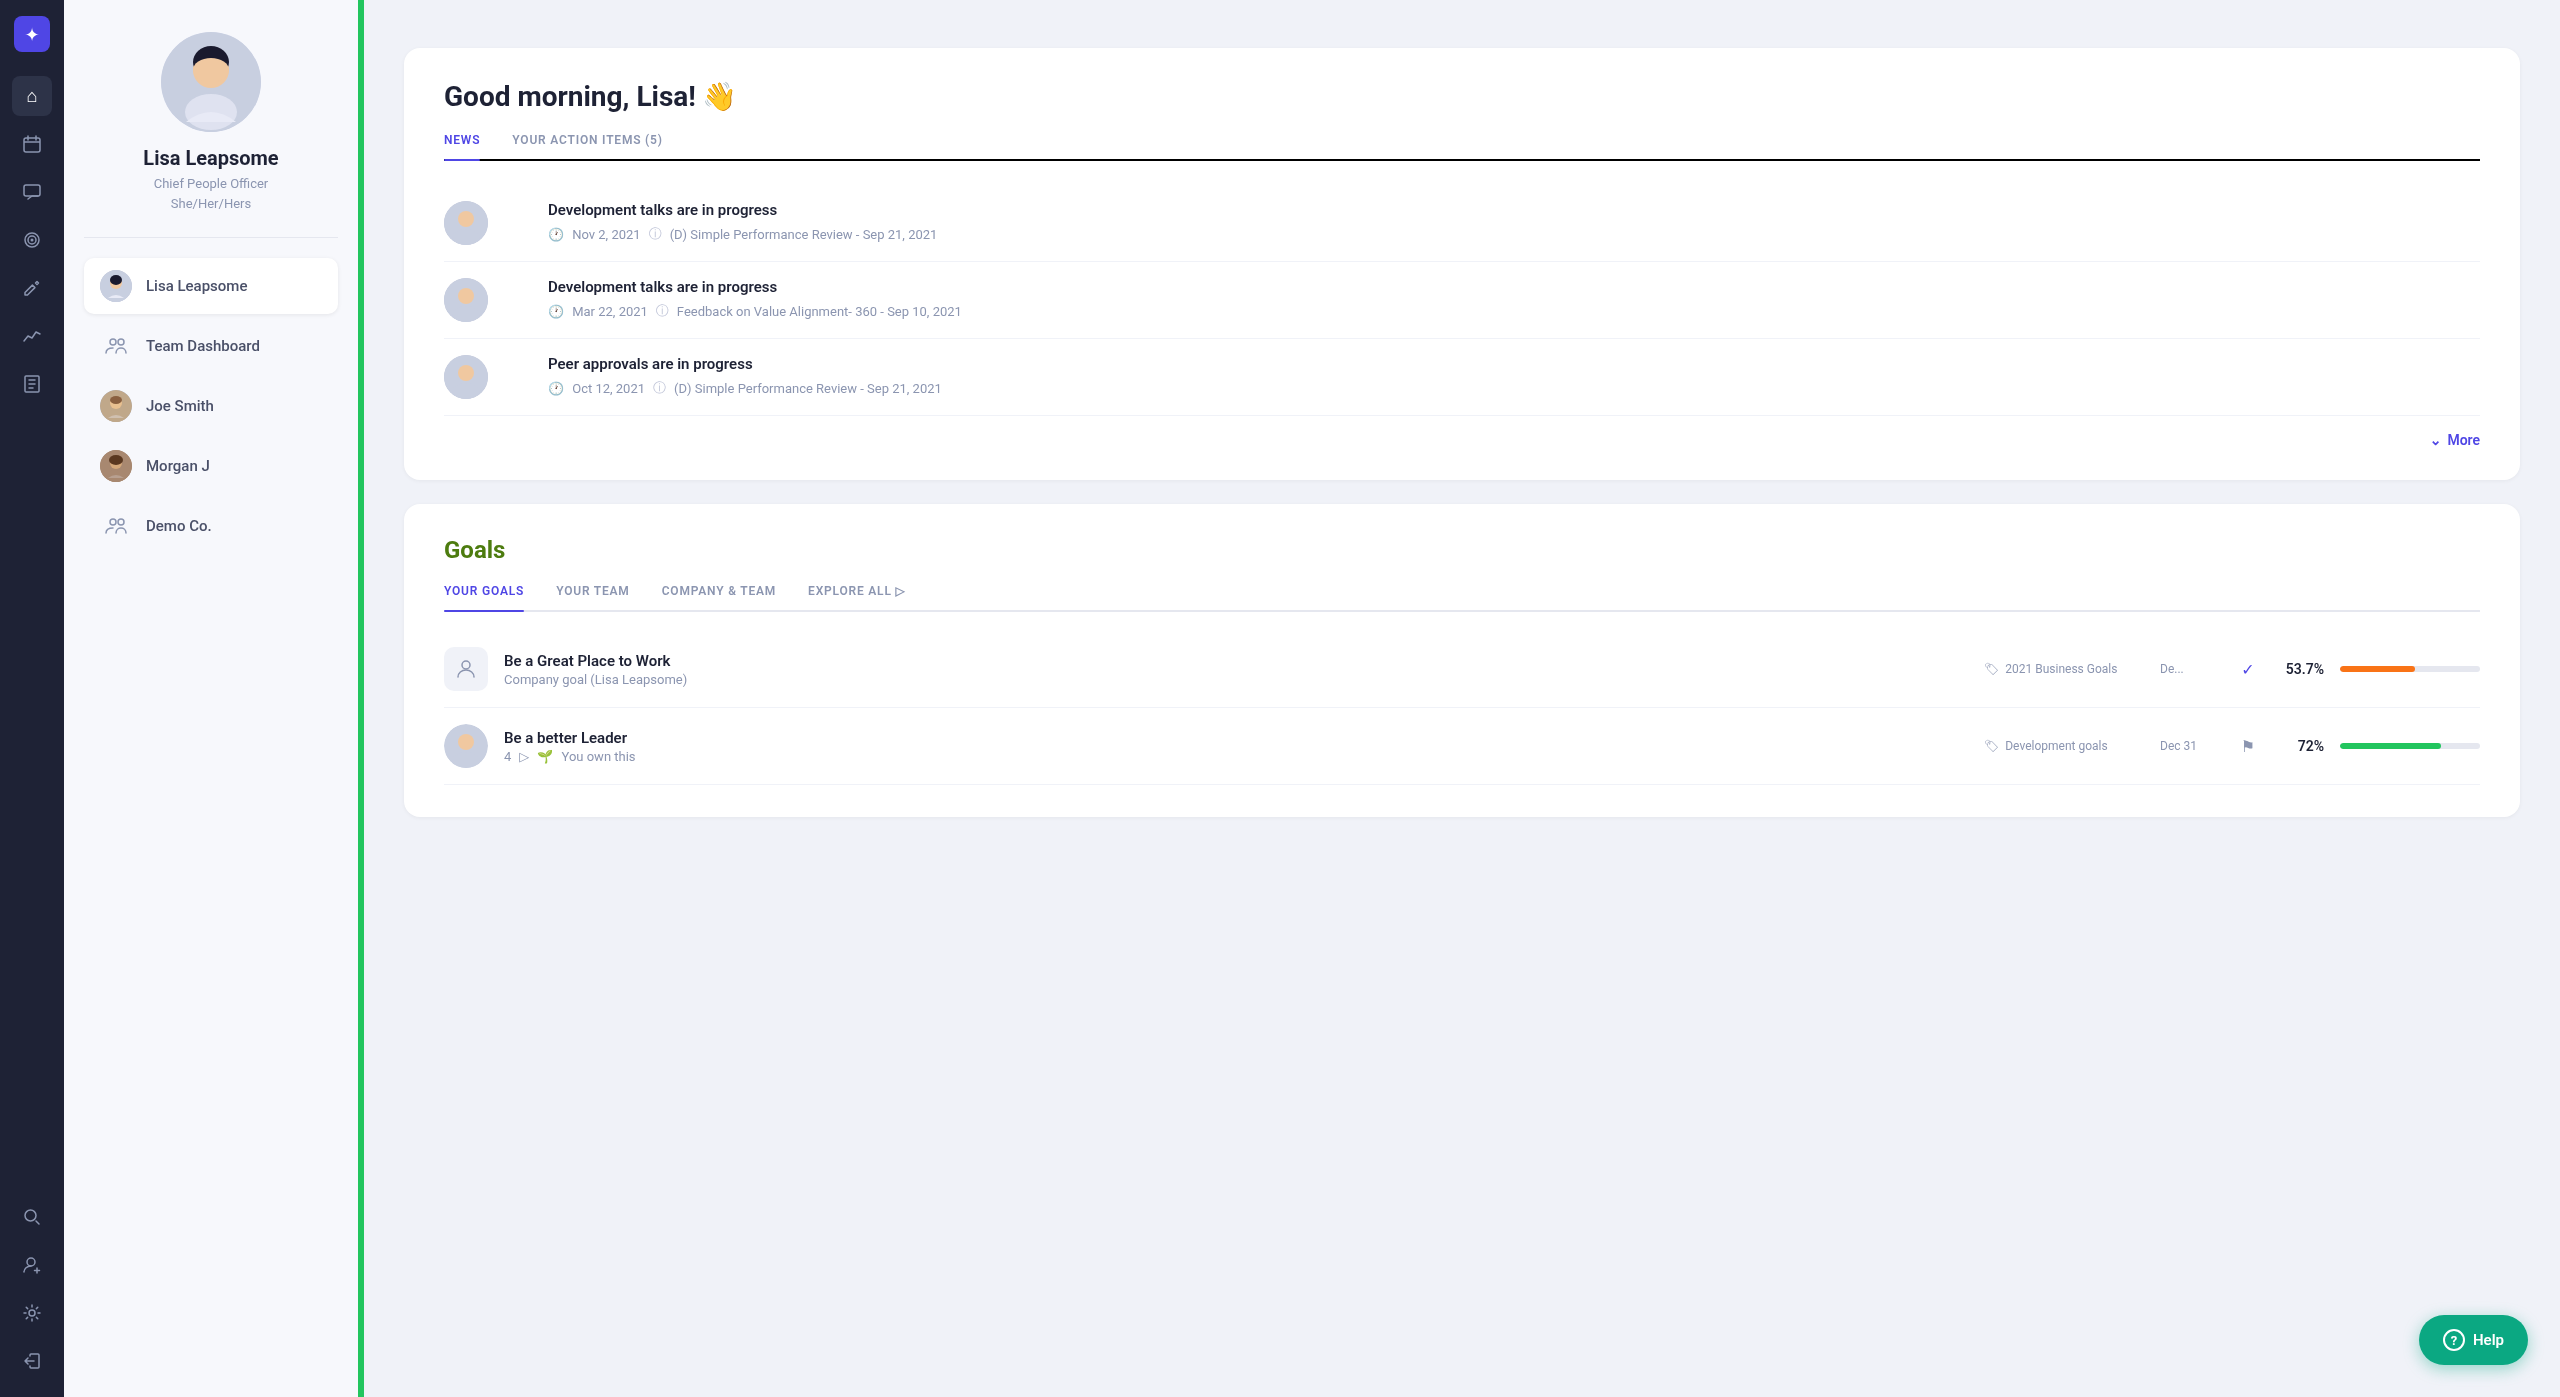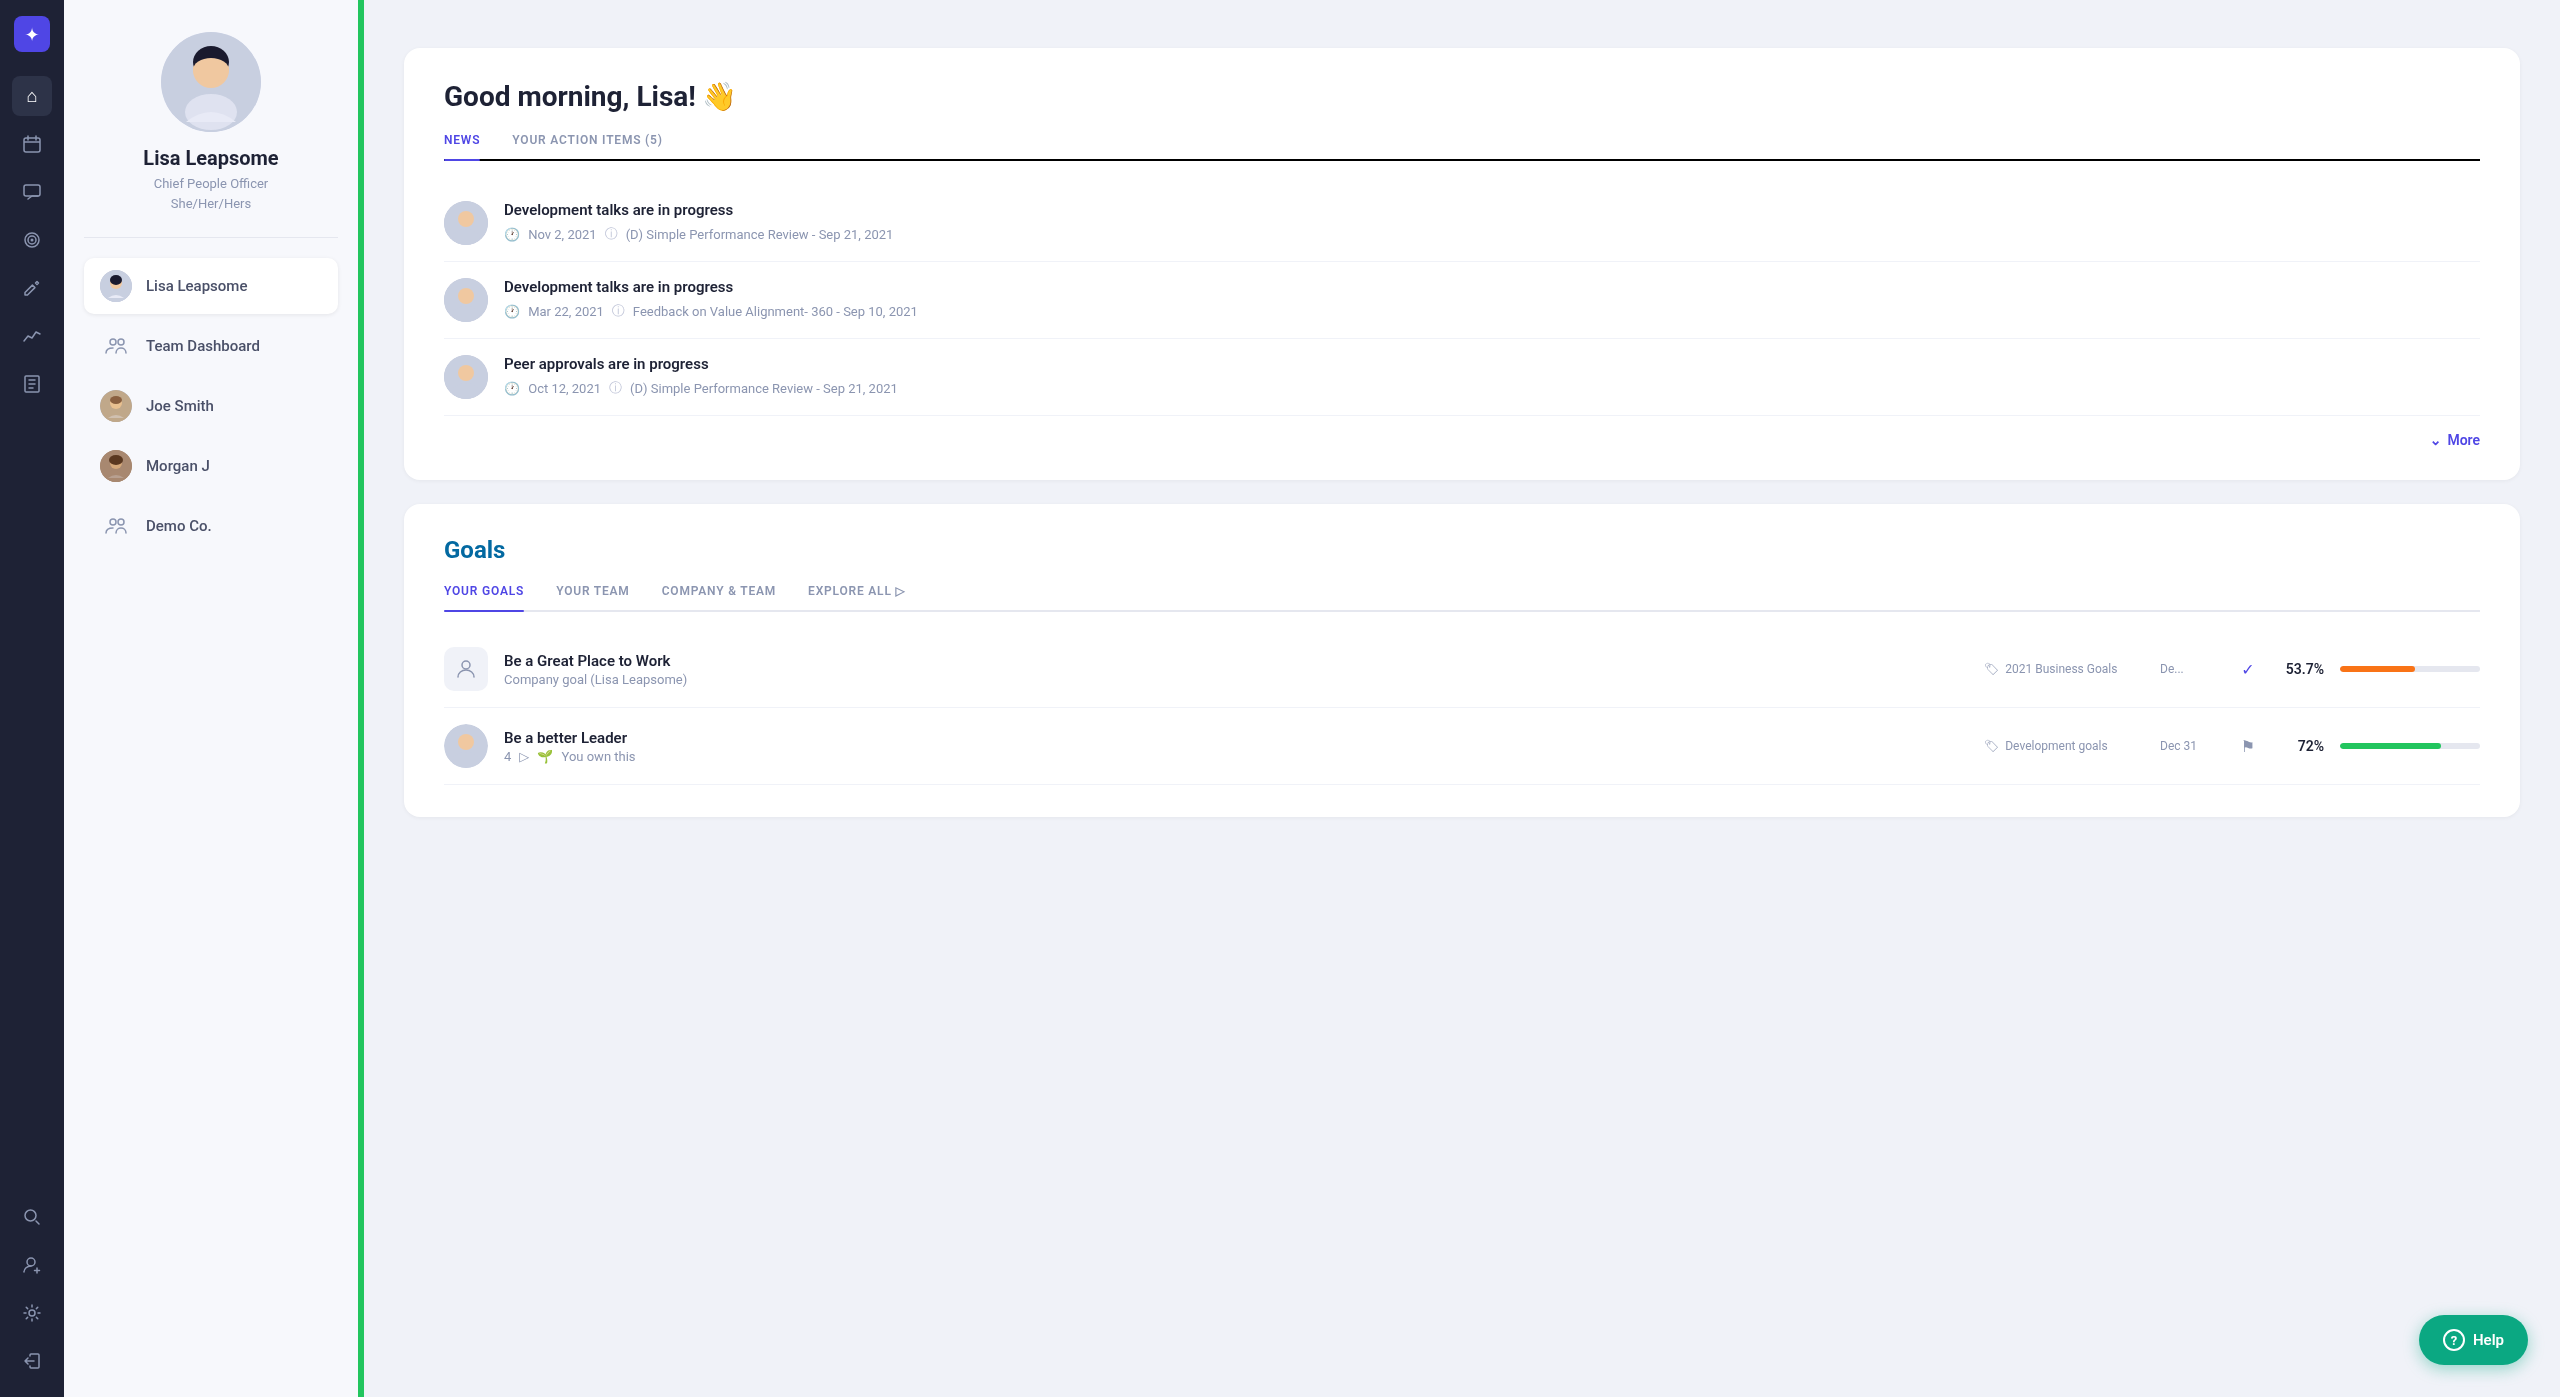--- a/index.html
+++ b/index.html
@@ -168,21 +168,21 @@
     .news-item:last-child { border-bottom: none; }
     .news-avatar {
       width: 44px; height: 44px;
       border-radius: 50%;
       background: #c0c5d8;
       overflow: hidden;
       flex-shrink: 0;
       display: flex; align-items: center; justify-content: center;
       font-size: 18px;
     }
-    .news-body { flex: 1; }
+    .news-body { flex: 1; margin-left: 44px; }
     .news-title {
       font-size: 15px;
       font-weight: 600;
       color: #1e2235;
       margin-bottom: 6px;
     }
     .news-meta {
       display: flex;
       align-items: center;
       gap: 8px;
@@ -205,21 +205,21 @@
     
     .goals-card {
       background: white;
       border-radius: 16px;
       padding: 32px 40px;
       box-shadow: 0 1px 4px rgba(0,0,0,0.05);
     }
     .section-title {
       font-size: 24px;
       font-weight: 700;
-      color: #0369a1;
+      color: #4d7c0f;
       margin-bottom: 20px;
     }
     .goals-tabs-row {
       display: flex;
       gap: 32px;
       border-bottom: 2px solid #e5e7ef;
       margin-bottom: 19px;
       align-items: center;
     }
     .goal-item {

